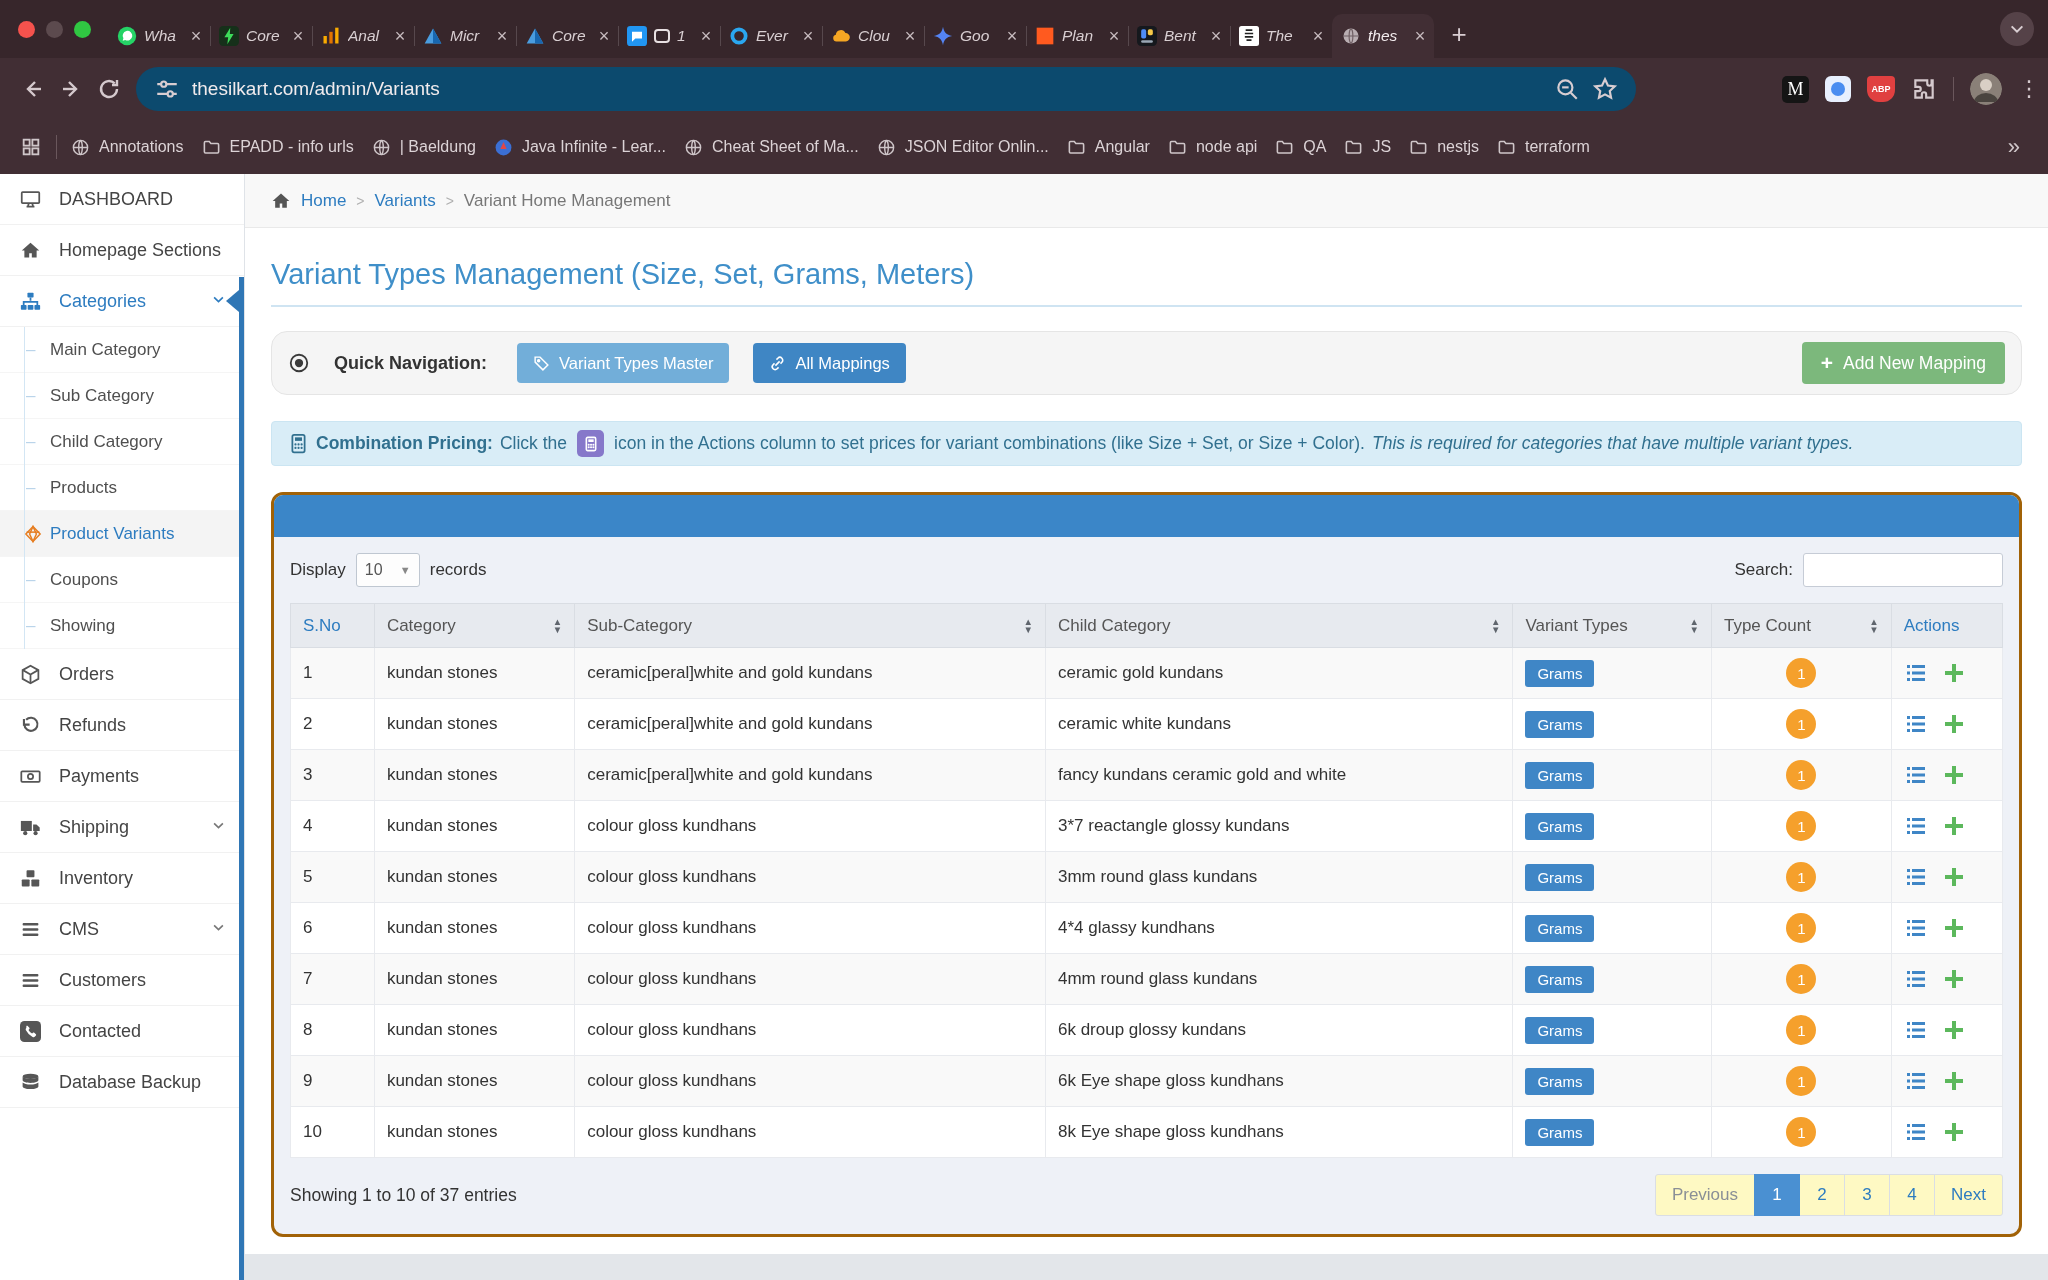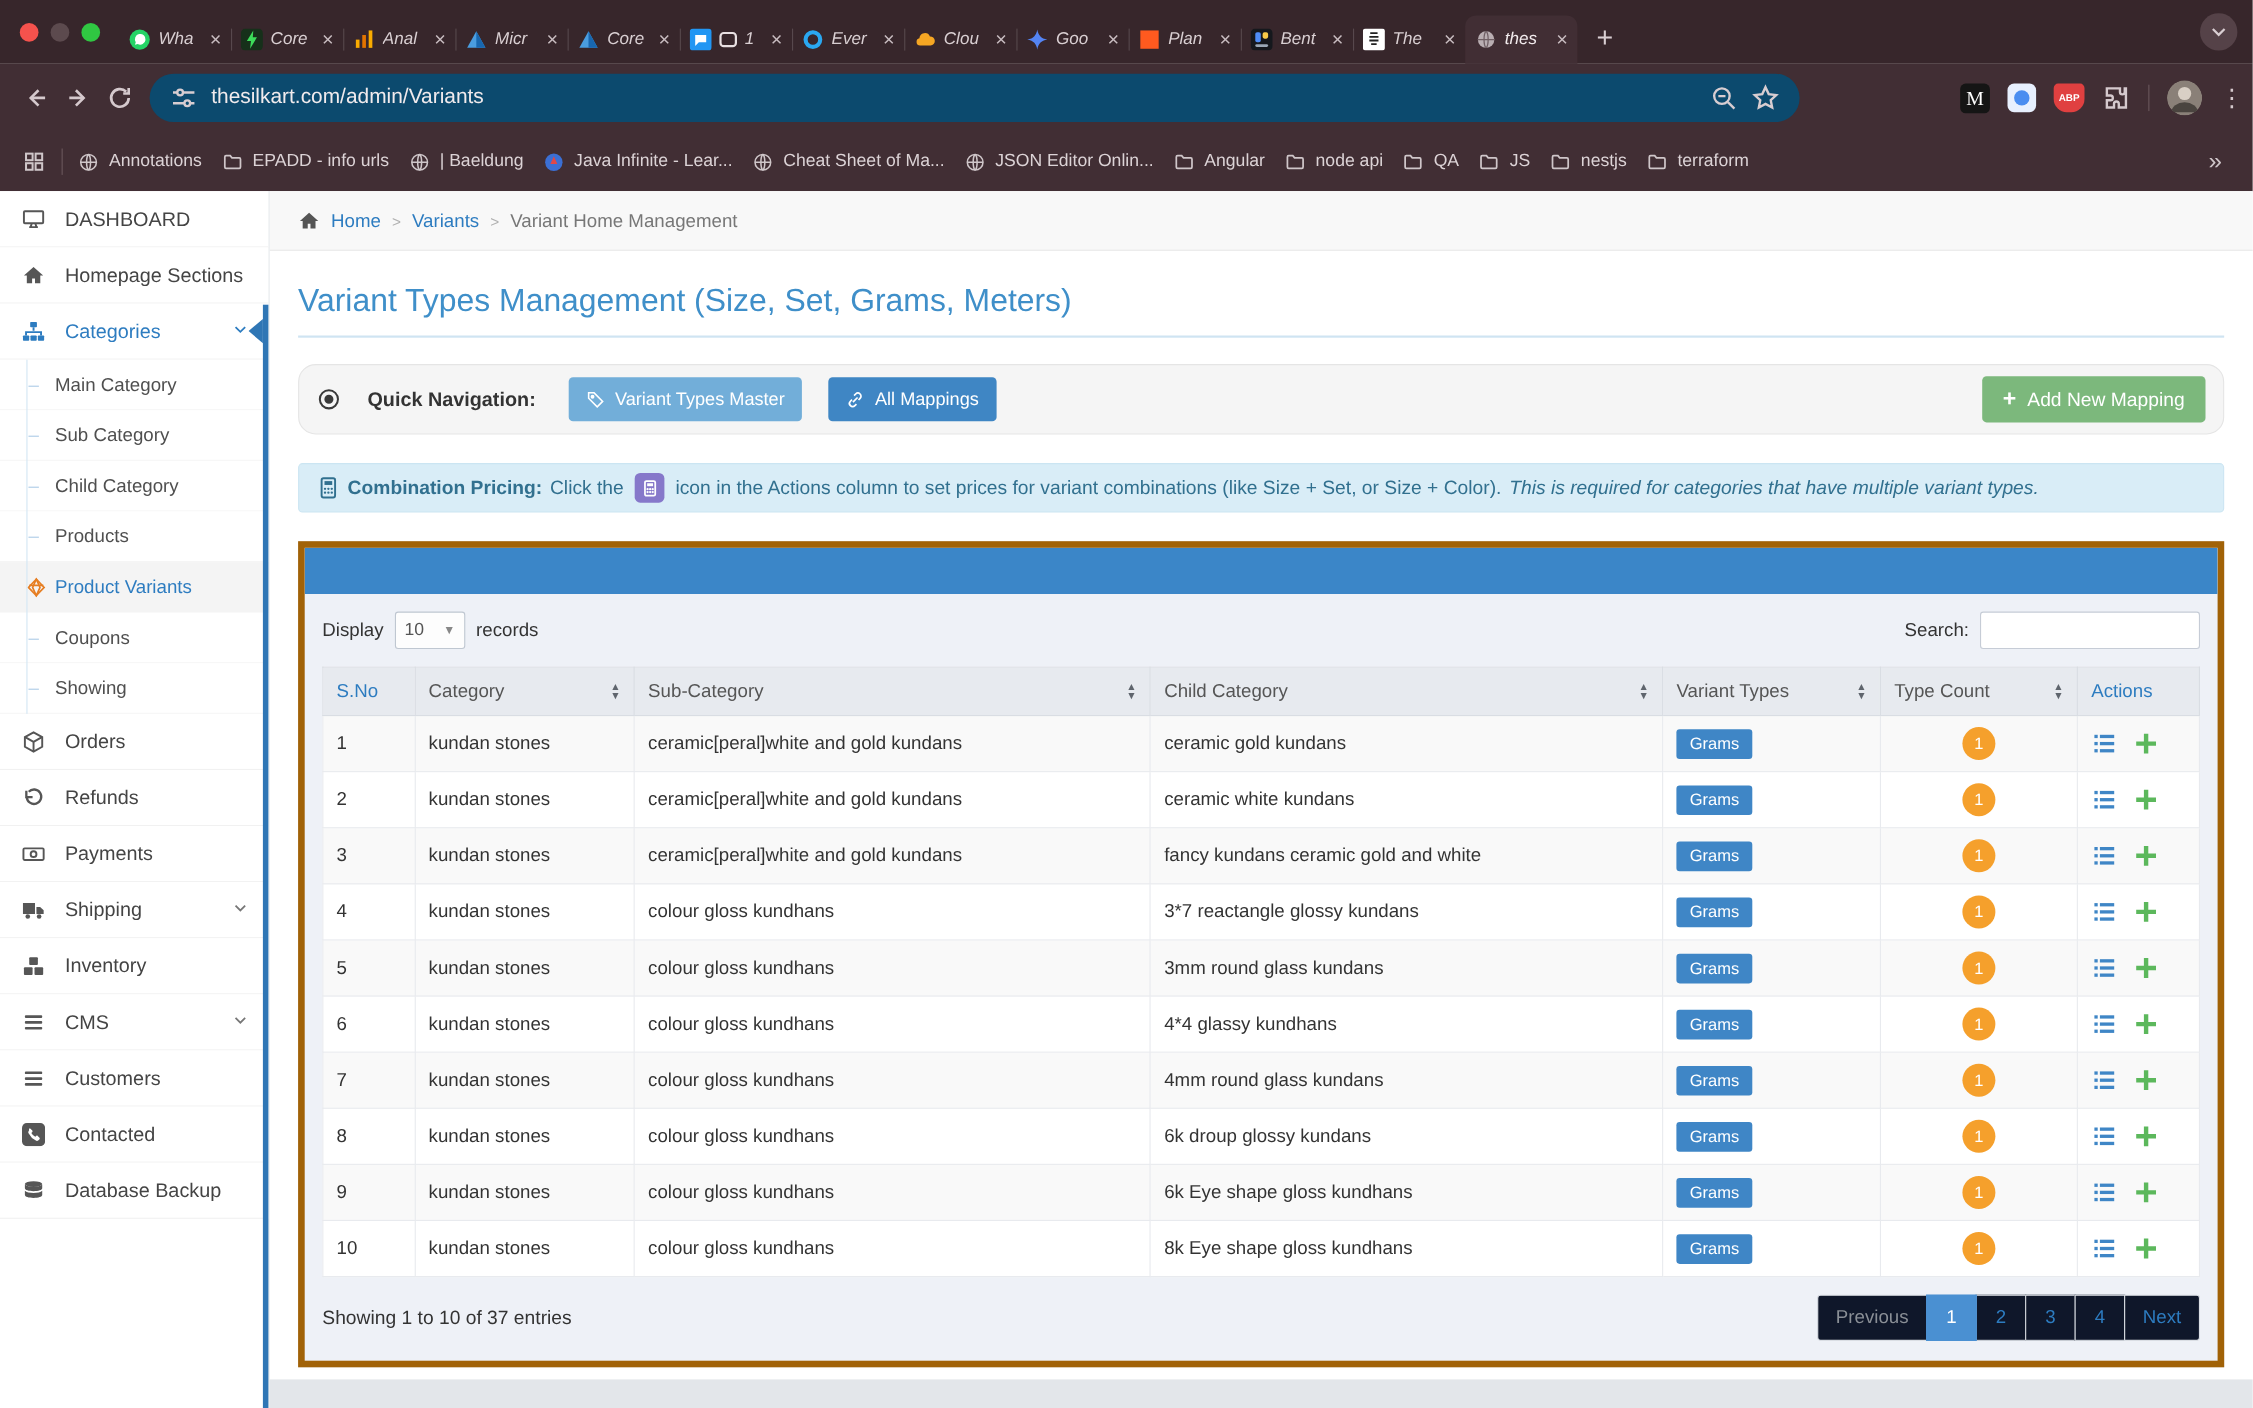--- a/index.html
+++ b/index.html
@@ -92,21 +92,21 @@
   .add-btn { margin-left:auto; height:42px; display:flex; align-items:center; gap:10px; padding:0 19px; background:#7cb87c; color:#fff; font-size:17.5px; border:none; border-radius:4px; }
   .add-btn .plus { font-size:21px; font-weight:700; }
 
   .banner { background:#d9edf7; border:1px solid #cbe5f2; border-radius:4px; color:#31708f; padding:8px 16px; font-size:17.5px; margin-bottom:26px; display:flex; align-items:center; gap:7px; white-space:nowrap; }
   .banner .b-ic { width:21px; height:21px; flex:none; color:#31708f; } .banner .b-ic svg{width:100%;height:100%;}
   .banner b { font-weight:700; }
   .banner .calc-badge { width:27px; height:27px; background:#8678ca; border-radius:5px; display:inline-flex; align-items:center; justify-content:center; flex:none; margin:0 3px; }
   .banner .calc-badge svg { width:16px; height:16px; color:#fff; }
   .banner i { font-style:italic; }
 
-  .box { border:6px solid #a16207; border-radius:0; background:#eef1f7; overflow:hidden; }
+  .box { border:3px solid #a16207; border-radius:12px; background:#eef1f7; overflow:hidden; }
   .box-header { height:42px; background:#3b86c8; }
   .box-body { padding:14px 16px 18px 16px; }
   .controls-row { display:flex; align-items:center; font-size:17px; color:#333; margin:2px 0 16px 0; }
   .select-box { width:64px; height:34px; background:#fdfdfd; border:1px solid #bfc7d1; border-radius:3px; margin:0 10px; display:flex; align-items:center; padding:0 8px; color:#555; font-size:16px; }
   .select-box .sel-chev { margin-left:auto; color:#888; font-size:11px; }
   .search-wrap { margin-left:auto; display:flex; align-items:center; gap:10px; }
   .search-input { width:200px; height:34px; border:1px solid #c6ccd6; border-radius:3px; background:#fff; font-size:16px; padding:0 8px; }
 
   table.dt { width:100%; border-collapse:collapse; background:#fff; }
   table.dt th { background:#e7eaef; border:1px solid #d9dde3; height:44px; padding:0 12px; font-weight:400; color:#555; font-size:17px; text-align:left; }
@@ -120,21 +120,21 @@
   .count-cell { text-align:center; }
   .badge-count { display:inline-flex; width:30px; height:30px; border-radius:50%; background:#f5a02c; color:#fff; font-size:15px; align-items:center; justify-content:center; }
   .actions-cell { white-space:nowrap; }
   .act-ic { display:inline-block; width:24px; height:24px; vertical-align:middle; }
   .act-ic svg { width:100%; height:100%; }
   .act-list { color:#3f86c6; margin-right:14px; }
   .act-plus { color:#5cb85c; }
 
   .footer-row { display:flex; align-items:center; margin-top:16px; font-size:17.5px; color:#333; }
   .pagination { margin-left:auto; display:flex; border-radius:3px; }
-  .page-btn { min-width:46px; height:42px; display:flex; align-items:center; justify-content:center; padding:0 16px; border:1px solid #dadee4; background:#0f172a; color:#2d7cc0; font-size:17px; margin-left:-1px; }
+  .page-btn { min-width:46px; height:42px; display:flex; align-items:center; justify-content:center; padding:0 16px; border:1px solid #dadee4; background:#fef9c3; color:#2d7cc0; font-size:17px; margin-left:-1px; }
   .page-btn.prev { color:#8a8f96; border-radius:3px 0 0 3px; margin-left:0; }
   .page-btn.next { border-radius:0 3px 3px 0; }
   .page-btn.current { background:#4a90d2; color:#fff; border-color:#4a90d2; z-index:1; }
 </style>
 </head>
 <body>
 
 <div class="tabbar">
   <div class="traffic">
     <span class="tl-red"></span>

